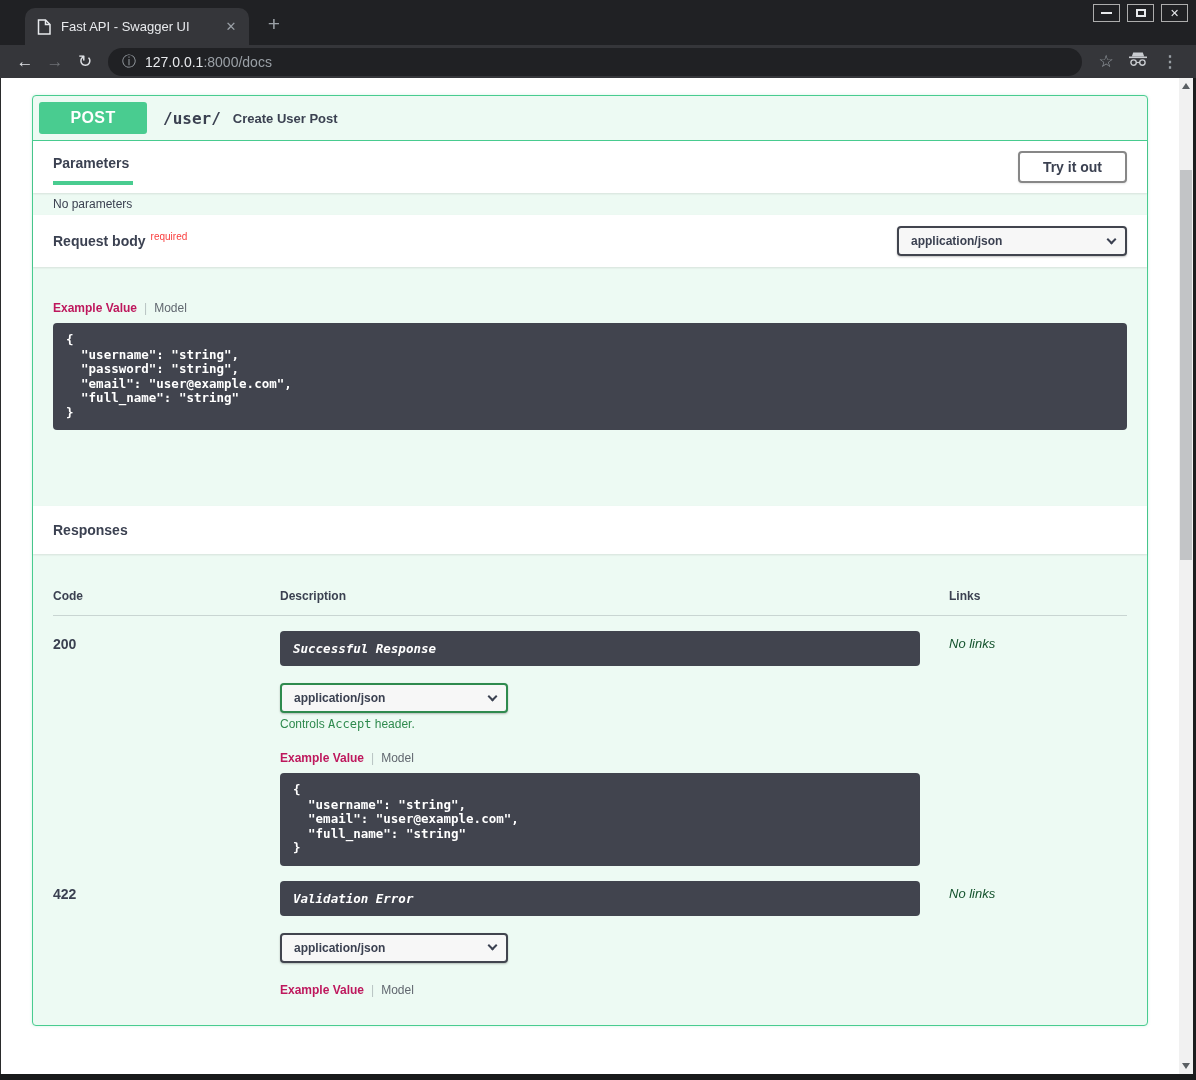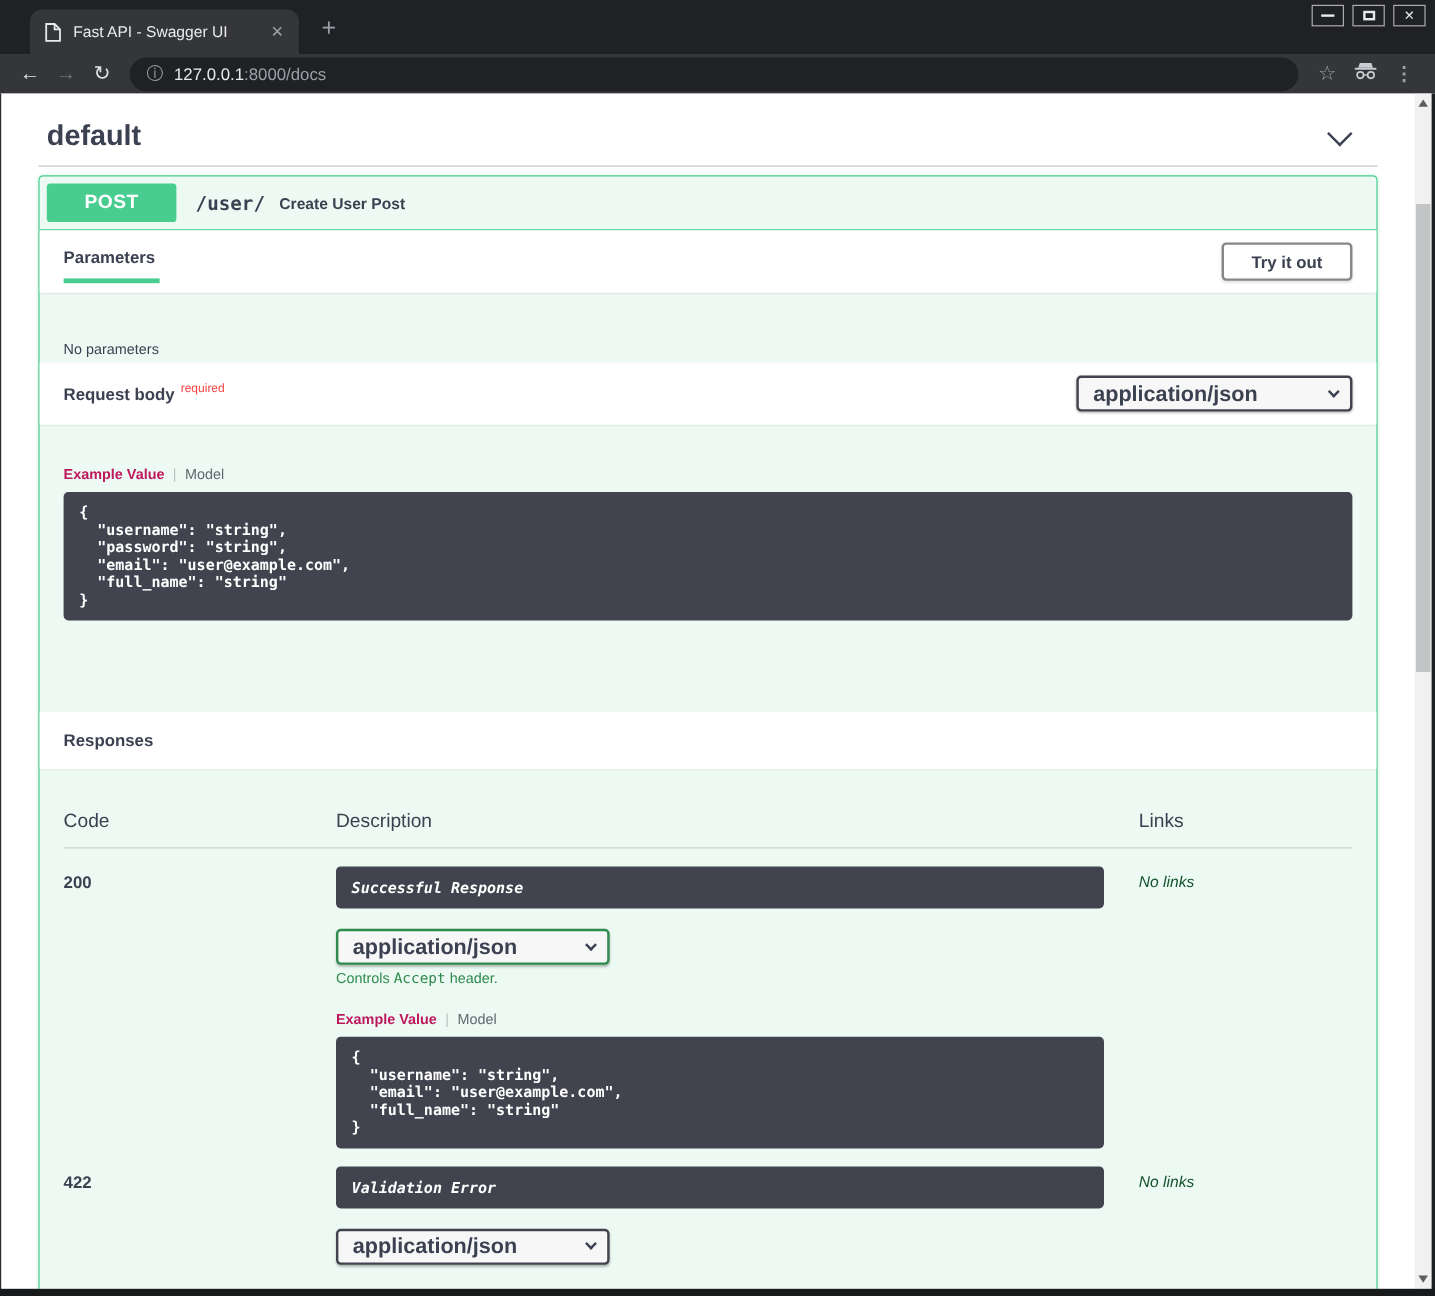--- a/index.html
+++ b/index.html
@@ -66,46 +66,46 @@
              margin:0 12px 0 16px; }
   .op-desc { font-size:13px; color:#3b4151;font-weight:bold; }
 
   .sec-head { display:flex; justify-content:space-between; align-items:center; background:#fff;
               padding:8px 20px; box-shadow:0 1px 2px rgba(0,0,0,.1); position:relative; }
   .param-tab-wrap { padding-top:6px; }
   .param-tab { font-size:14px; font-weight:700; color:#3b4151; display:block; padding-bottom:10px; }
   .param-underline { width:80px; height:4px; background:#49cc90; }
   .btn-tryout { border:2px solid #878787; border-radius:4px; background:#fff; color:#3b4151;
                 font-weight:700; font-size:14px; padding:6px 23px; box-shadow:0 1px 2px rgba(0,0,0,.1); }
-  .green-row { padding:4px 20px; font-size:12px; color:#3b4151;margin-top:36px; }
+  .green-row { padding:4px 20px; font-size:12px; color:#3b4151; }
 
   .rb-label { font-size:14px; font-weight:700; color:#3b4151; padding:10px 0; }
   .rb-required { font-size:10px; color:#f93e3e; position:relative; top:-6px; padding-left:5px; font-weight:400; }
 
   .select-box { display:flex; align-items:center; justify-content:space-between; width:230px; height:30px;
                 background:#f7f7f7; border:2px solid #41444e; border-radius:4px; padding:0 10px 0 12px;
-                font-weight:700; font-size:18px; color:#3b4151; box-shadow:0 1px 2px rgba(0,0,0,.25); }
+                font-weight:700; font-size:12px; color:#3b4151; box-shadow:0 1px 2px rgba(0,0,0,.25); }
   .select-box.green { border-color:#2f8a4e; }
   .chev-sm { width:7px; height:7px; border-right:2px solid #3b4151; border-bottom:2px solid #3b4151;
              transform:rotate(45deg); margin-top:-4px; }
 
   .body-content { padding:34px 20px 76px 20px; }
   .ex-tabs { font-size:12px; margin-bottom:8px; }
   .ex-tab-active { font-weight:700; color:#be185d; }
   .ex-sep { color:rgba(59,65,81,.3); margin:0 7px; }
   .ex-tab-inactive { color:#61676f; }
   pre.codeblock { background:#41444e; border-radius:4px; padding:10px 13px; color:#ffffff;
                   font-family:"DejaVu Sans Mono",monospace; font-size:12.5px; font-weight:700;
                   line-height:14.5px; }
 
   .responses-head { background:#fff; padding:16px 20px; font-size:14px; font-weight:700; color:#3b4151;
                     box-shadow:0 1px 2px rgba(0,0,0,.1); }
   .resp-table { padding:20px; }
   .thead { display:flex; padding:15px 0 12px 0; border-bottom:1px solid rgba(59,65,81,.2);
-           font-size:16px; font-weight:400; color:#3b4151; }
+           font-size:12px; font-weight:700; color:#3b4151; }
   .c-code { width:227px; } .c-desc { width:640px; } .c-links { flex:1; padding-left:29px; }
   .trow { display:flex; padding-top:15px; }
   .code-val { font-size:14px; color:#3b4151; padding-top:5px;font-weight:bold; }
   .links-val { font-size:13px; font-style:italic; color:#14532d; padding-top:5px; }
   .resp-block { background:#41444e; border-radius:4px; padding:10px 13px; color:#fff;
                 font-family:"DejaVu Sans Mono",monospace; font-style:italic; font-weight:700; font-size:12.5px; }
   .resp-select { margin-top:17px; width:228px; }
   .accept-note { font-size:12px; color:#2f8a4e; margin-top:4px; }
   .accept-note code { font-family:"DejaVu Sans Mono",monospace; font-size:12px; }
   .resp-tabs { margin-top:20px; }
@@ -155,24 +155,20 @@
       <rect x="8.3" y="9.9" width="3.4" height="1.2" fill="#c9ccd0"></rect>
     </svg>
   </div>
   <div class="right-ico dots">⋮</div>
 </div>
 
 <div class="page">
 
   <div class="swagger">
 
-    <div class="tag-head">
-      <span class="tag-title">default</span>
-      <span class="chev-lg"></span>
-    </div>
 
     <div class="opblock">
 
       <div class="op-summary">
         <span class="method-badge">POST</span>
         <span class="op-path">/user/</span>
         <span class="op-desc">Create User Post</span>
       </div>
 
       <div class="sec-head">

